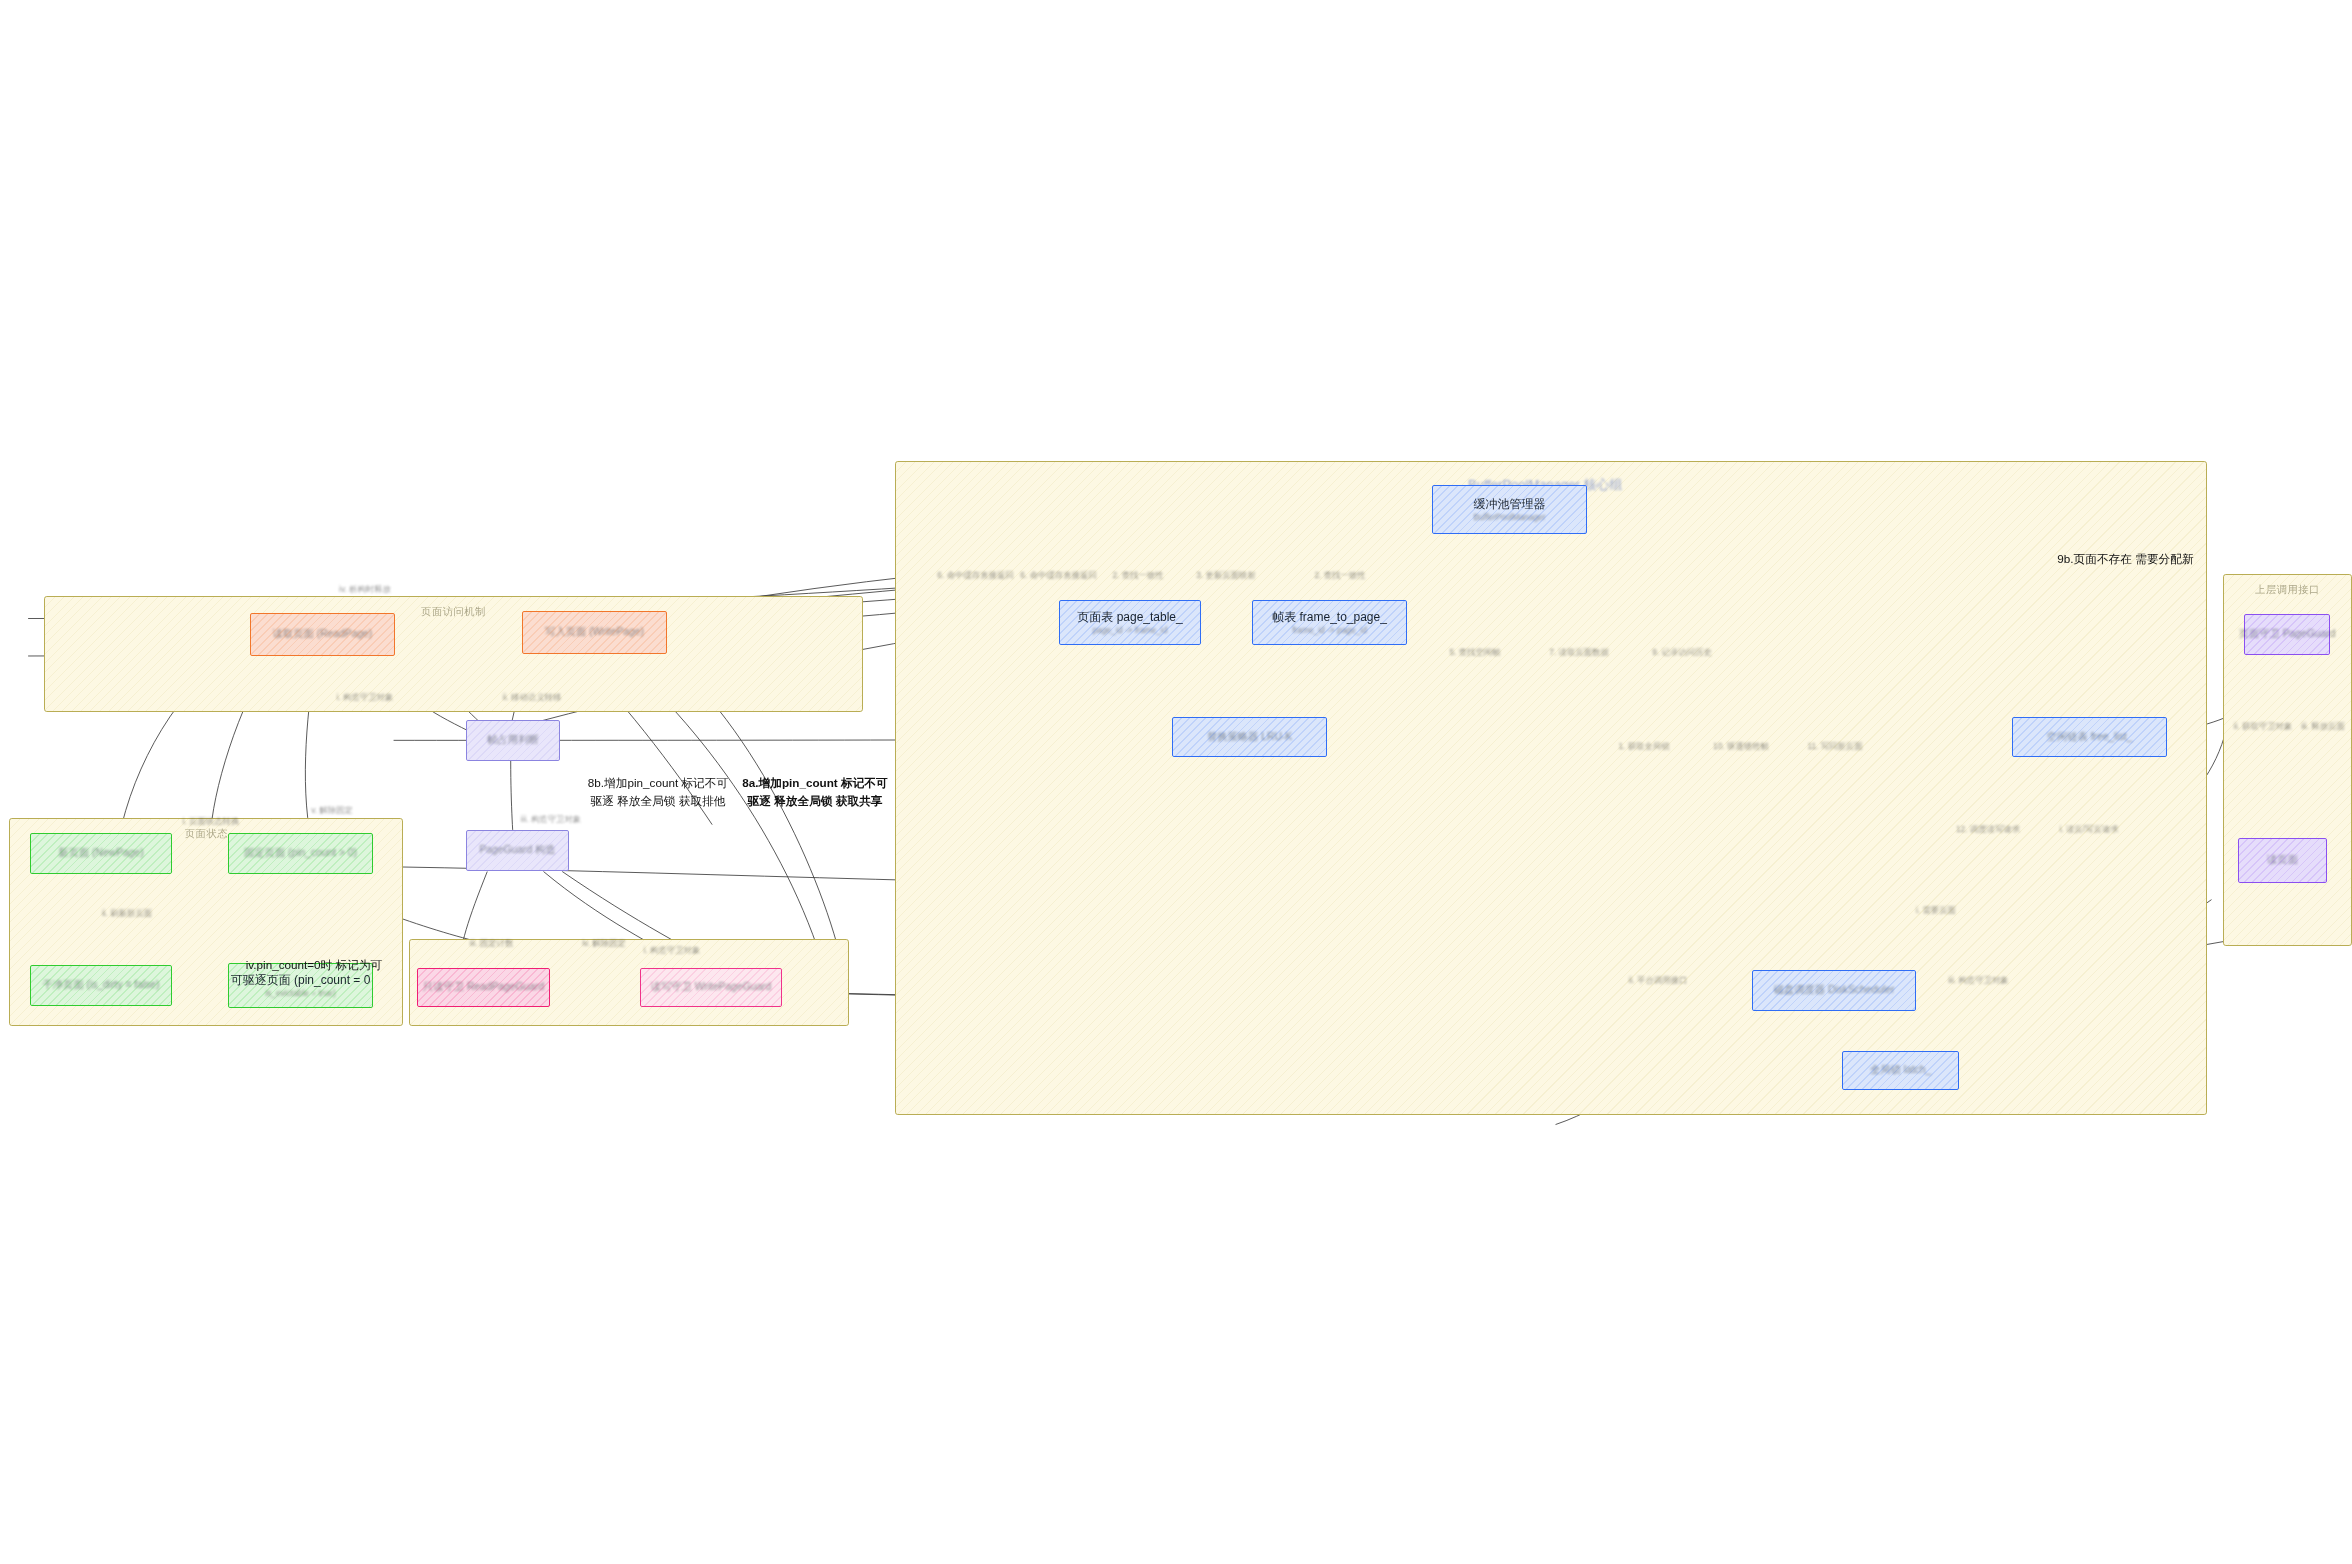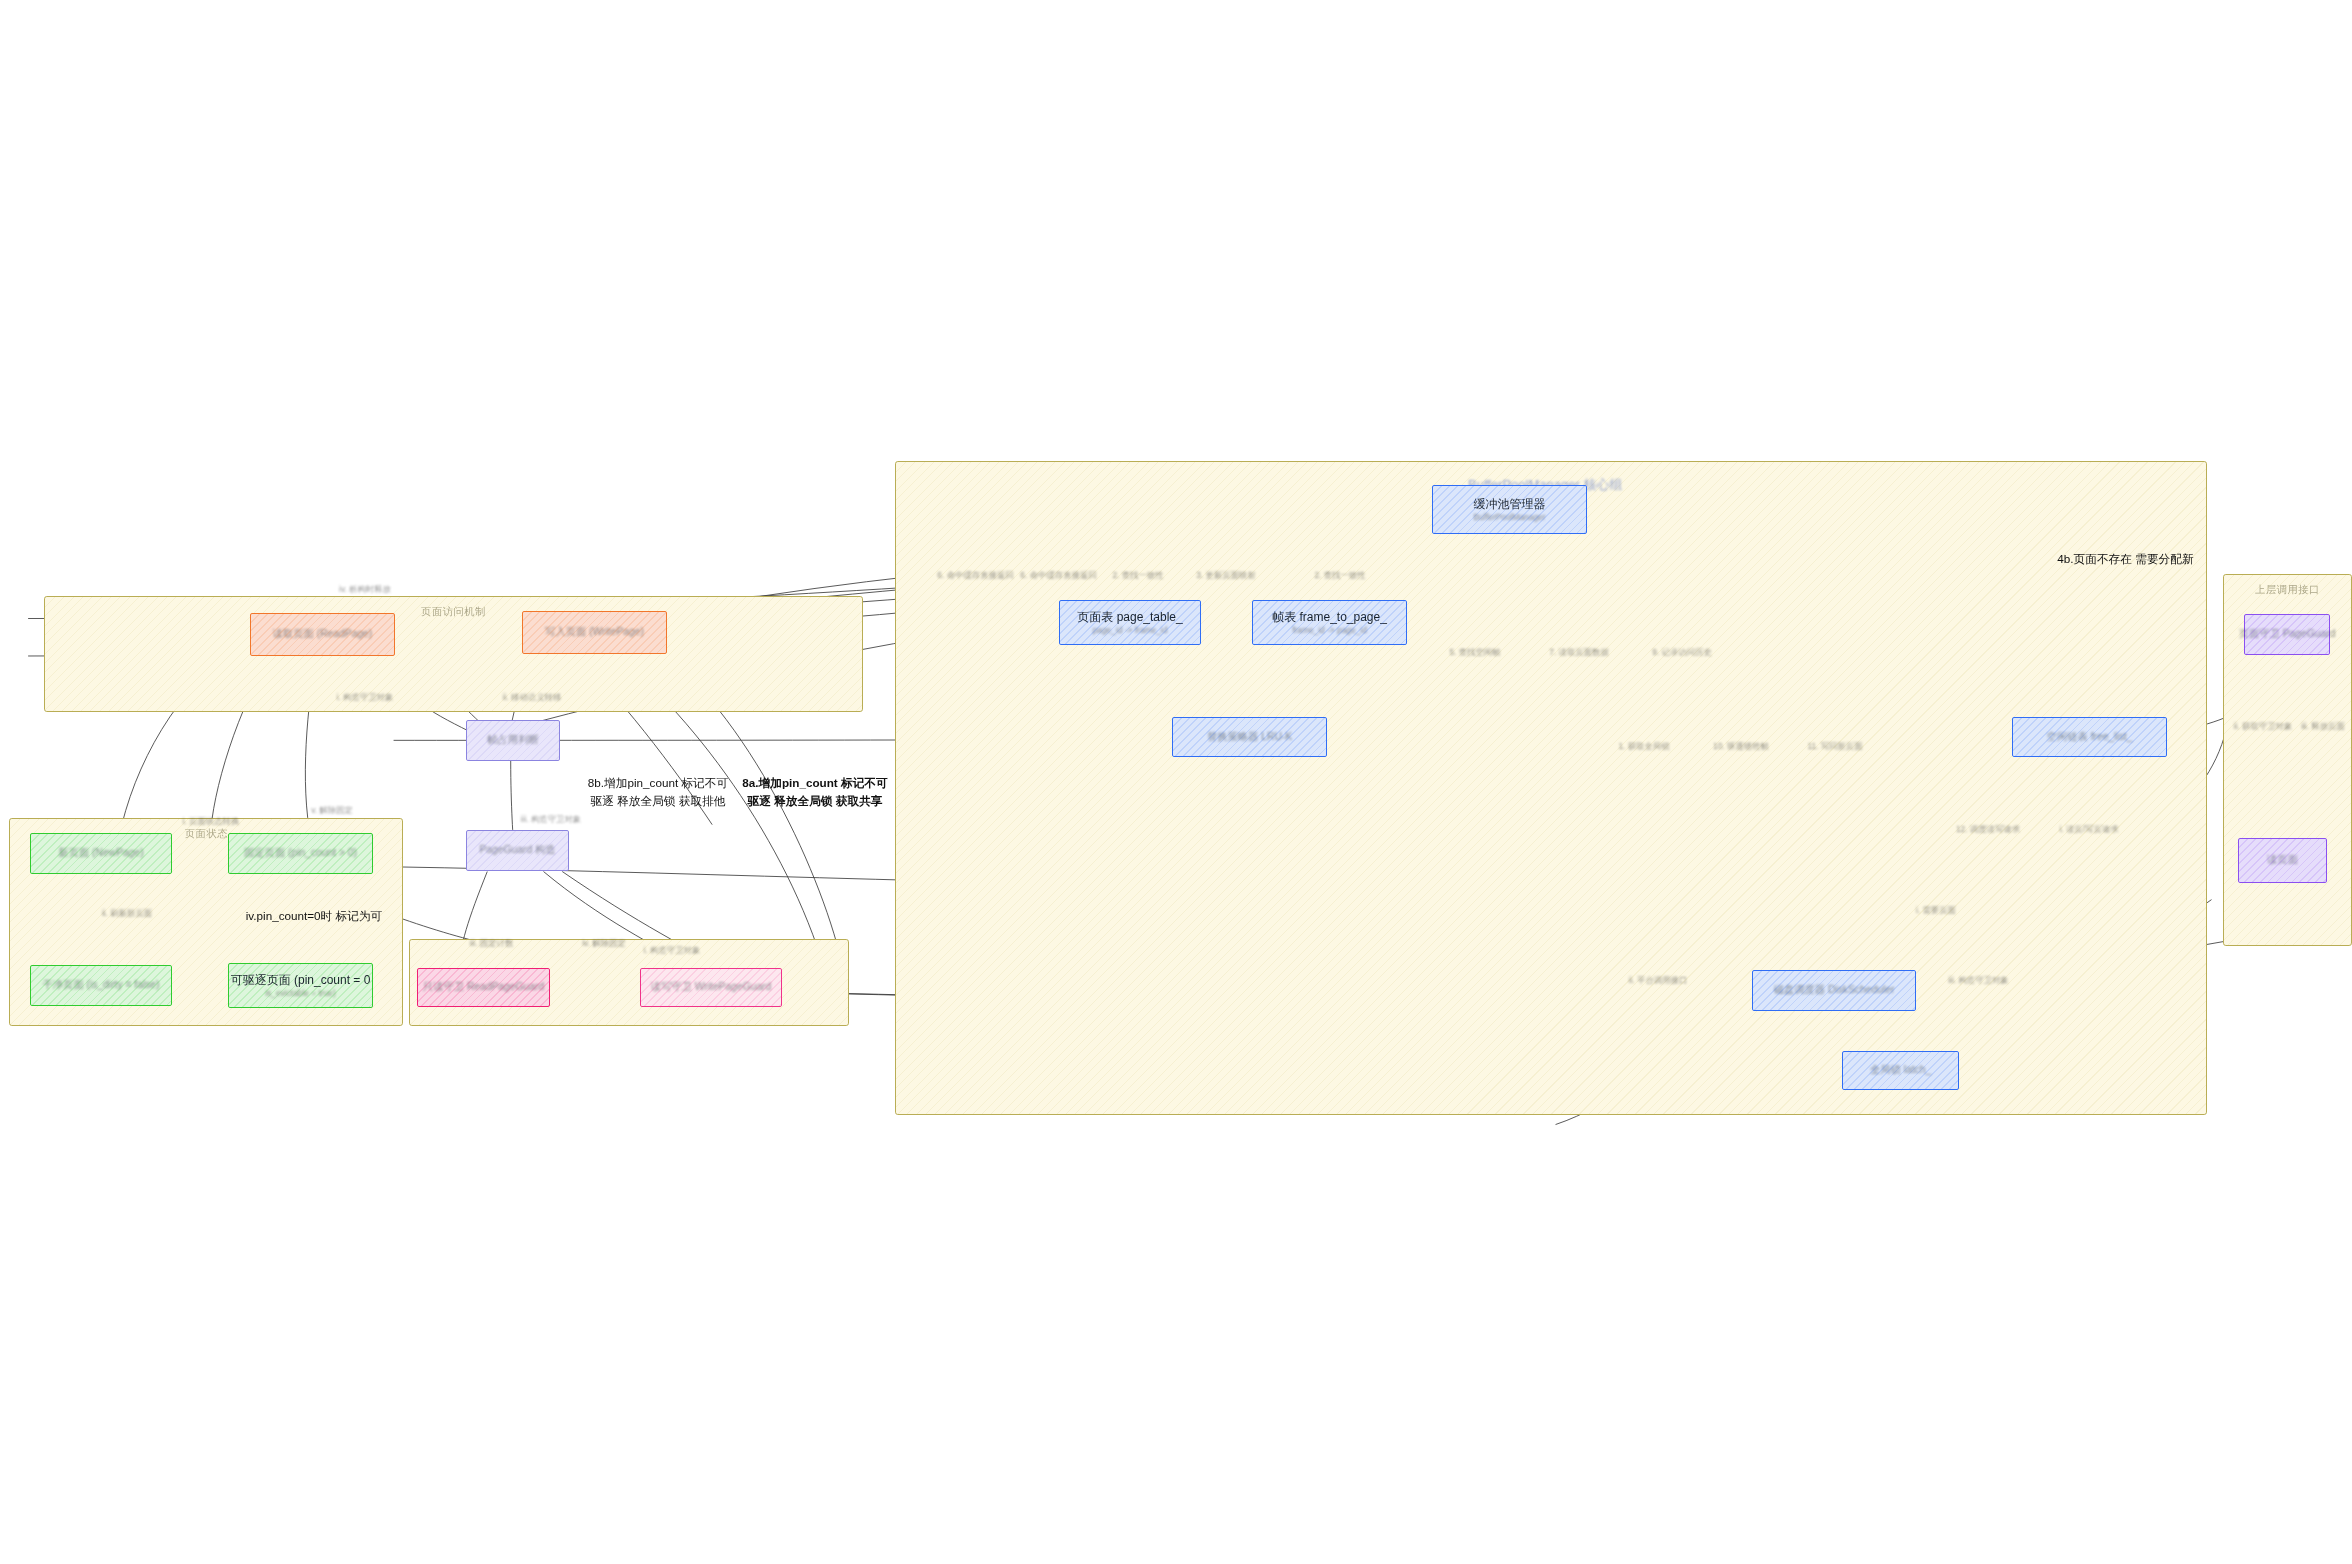--- a/index.html
+++ b/index.html
@@ -296,23 +296,23 @@
   <div class="node n-pinklite dim" style="left:640px;top:968px;width:142px;height:39px;">
     <div class="l1">读写守卫 WritePageGuard</div>
   </div>
 
   <div class="edge-label" style="left:576px;top:774px;width:164px;">8b.增加pin_count 标记不可
 驱逐 释放全局锁 获取排他</div>
 
   <div class="edge-label" style="left:733px;top:774px;width:164px;font-weight:bold;">8a.增加pin_count 标记不可
 驱逐 释放全局锁 获取共享</div>
 
-  <div class="edge-label" style="left:225px;top:907px;width:178px;">iv.pin_count=0时 标记为可</div>
-
-  <div class="edge-label" style="left:2039px;top:550px;width:173px;">4b.页面不存在 需要分配新</div>
+  <div class="edge-label" style="left:225px;top:956px;width:178px;">iv.pin_count=0时 标记为可</div>
+
+  <div class="edge-label" style="left:2039px;top:550px;width:173px;">9b.页面不存在 需要分配新</div>
 
   <div class="edge-label faint" style="left:924px;top:569px;width:103px;">6. 命中缓存直接返回</div>
   <div class="edge-label faint" style="left:1007px;top:569px;width:103px;">6. 命中缓存直接返回</div>
   <div class="edge-label faint" style="left:1096px;top:569px;width:84px;">2. 查找一致性</div>
   <div class="edge-label faint" style="left:1179px;top:569px;width:94px;">3. 更新页面映射</div>
   <div class="edge-label faint" style="left:1298px;top:569px;width:84px;">2. 查找一致性</div>
 
   <div class="edge-label faint" style="left:1433px;top:646px;width:84px;">5. 查找空闲帧</div>
   <div class="edge-label faint" style="left:1537px;top:646px;width:84px;">7. 读取页面数据</div>
   <div class="edge-label faint" style="left:1640px;top:646px;width:84px;">9. 记录访问历史</div>

